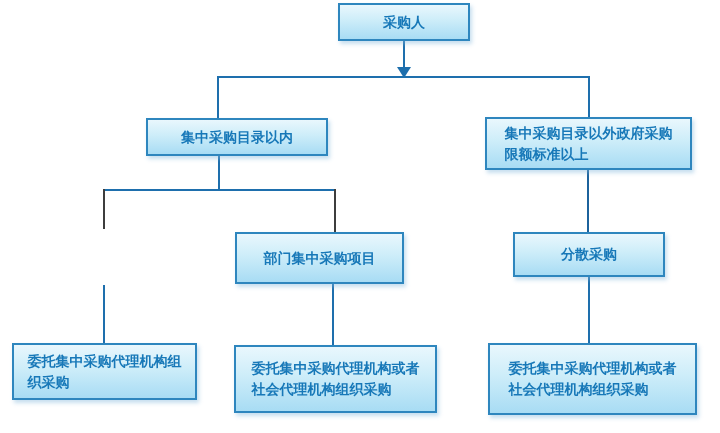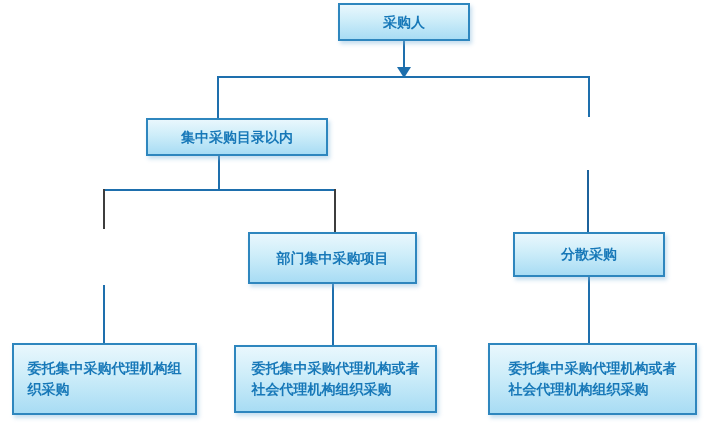--- a/index.html
+++ b/index.html
@@ -25,23 +25,23 @@
     font-size: 14px;
     line-height: 1.5;
     white-space: pre-line;
     padding: 2px 4px;
   }
   
   .n1 { left: 338px; top: 3px;   width: 132px; height: 38px; }
   .n2 { left: 128px; top: 118px; width: 182px; height: 38px; margin-left: 18px; }
   .n3 { left: 485px; top: 117px; width: 207px; height: 53px; }
   .n4 { left: 28px;  top: 229px; width: 152px; height: 56px; }
-  .n5 { left: 248px; top: 232px; width: 169px; height: 52px; }
+  .n5 { left: 235px; top: 232px; width: 169px; height: 52px; }
   .n6 { left: 513px; top: 232px; width: 152px; height: 45px; }
-  .n7 { left: 12px;  top: 343px; width: 185px; height: 72px; }
+  .n7 { left: 12px;  top: 343px; width: 185px; height: 57px; }
   .n8 { left: 234px; top: 345px; width: 203px; height: 68px; }
   .n9 { left: 488px; top: 343px; width: 209px; height: 72px; }
 
   .line { position: absolute; background: #1e6fad; }
   .line.dark { background: #3d3d3d; }
   
   .c-arrow-stem   { left: 403px; top: 41px;  width: 2px;   height: 28px; }
   .c-arrow-head   { position: absolute; left: 397px; top: 67px; width: 0; height: 0;
                     border-left: 7px solid transparent; border-right: 7px solid transparent;
                     border-top: 11px solid #1e6fad; }
@@ -75,20 +75,24 @@
   <div class="line c-v-l3l-dn"></div>
   <div class="line c-v-l3m-dn"></div>
   <div class="line c-v-l3r-dn"></div>
 
   <div class="node n1">
     <span>采购人</span>
   </div>
   <div class="node n2">
     <span>集中采购目录以内</span>
   </div>
+  <div class="node n3">
+    <span>集中采购目录以外政府采购
+限额标准以上</span>
+  </div>
   <div class="node n5">
     <span>部门集中采购项目</span>
   </div>
   <div class="node n6">
     <span>分散采购</span>
   </div>
   <div class="node n7">
     <span>委托集中采购代理机构组
 织采购</span>
   </div>

